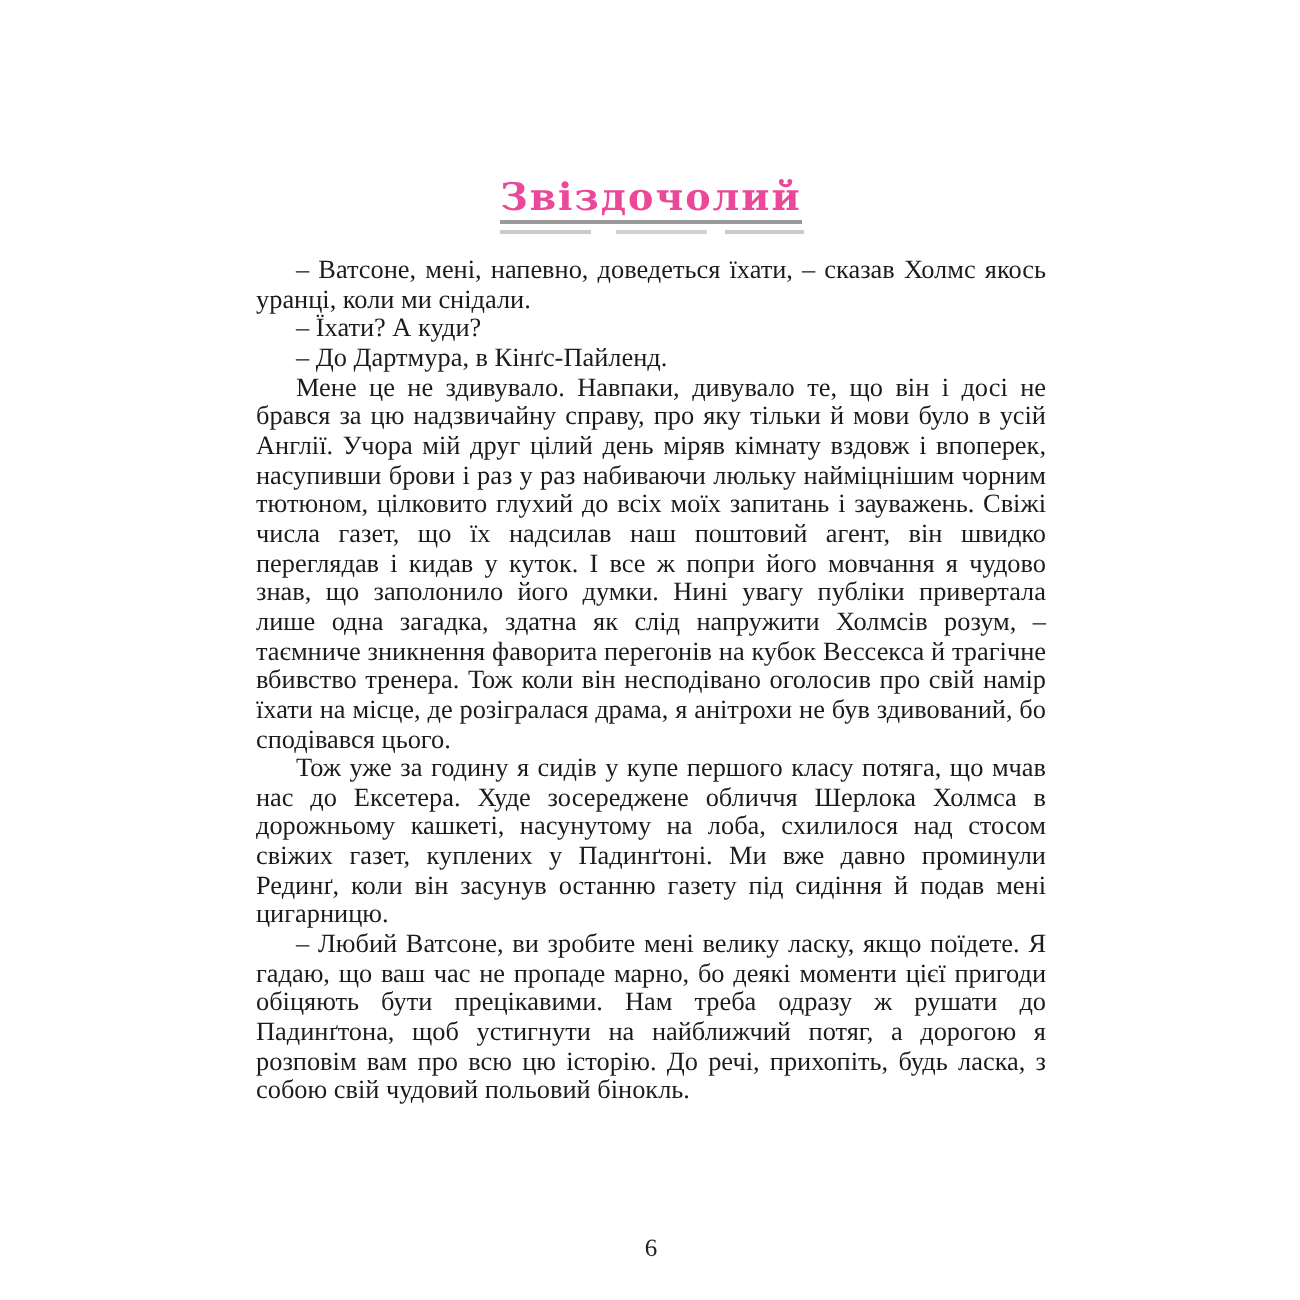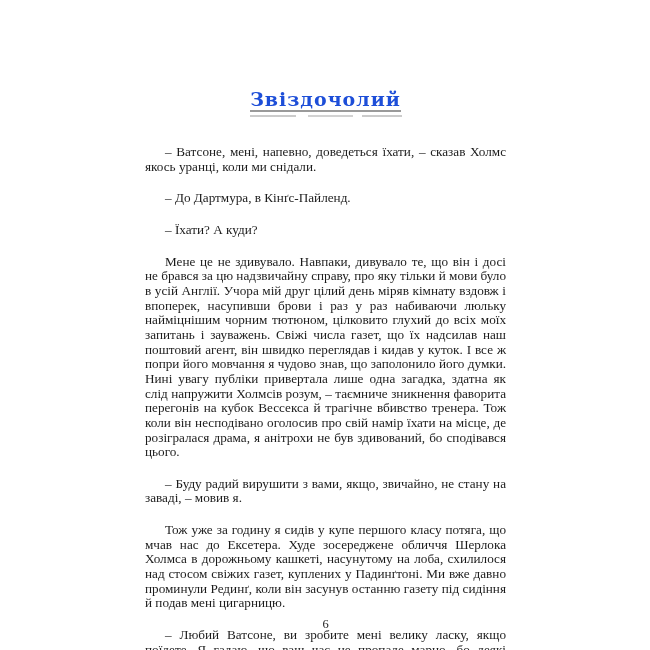--- a/index.html
+++ b/index.html
@@ -23,21 +23,21 @@
     width: 395px;
     text-align: center;
   }
   .chapter-title {
     display: inline-block;
     font-family: "DejaVu Serif", serif;
     font-weight: bold;
     font-size: 19px;
     line-height: 1;
     letter-spacing: 1px;
-    color: #1d4ed8;
+    color: #ec4899;
     border-bottom: 2px solid #9a9a9a;
     padding-bottom: 1px;
   }
   .title-ornament {
     margin: 3px auto 0 auto;
     width: 152px;
     height: 2px;
     background: linear-gradient(
       to right,
       #a8a8a8 0%, #a8a8a8 30%,
@@ -51,21 +51,21 @@
   .text-block {
     position: absolute;
     top: 128px;
     left: 128px;
     width: 395px;
     font-size: 13.2px;
     line-height: 14.66px;
     text-align: justify;
   }
   .text-block p {
-    margin: 17px;
+    margin: 0;
     padding: 0;
     text-indent: 20px;
   }
   .page-number {
     position: absolute;
     top: 617px;
     left: 128px;
     width: 395px;
     text-align: center;
     font-size: 12.5px;
@@ -77,23 +77,22 @@
 
 <div class="page">
 
   <div class="title-wrap">
     <div class="chapter-title">Звіздочолий</div>
     <div class="title-ornament"></div>
   </div>
 
   <div class="text-block">
     <p>– Ватсоне, мені, напевно, доведеться їхати, – сказав Холмс якось уранці, коли ми снідали.</p>
+    <p>– Їхати? А куди?</p>
     <p>– До Дартмура, в Кінґс-Пайленд.</p>
-    <p>– Їхати? А куди?</p>
     <p>Мене це не здивувало. Навпаки, дивувало те, що він і досі не брався за цю надзвичайну справу, про яку тільки й мови було в усій Англії. Учора мій друг цілий день міряв кімнату вздовж і впоперек, насупивши брови і раз у раз набиваючи люльку найміцнішим чорним тютюном, цілковито глухий до всіх моїх запитань і зауважень. Свіжі числа газет, що їх надсилав наш поштовий агент, він швидко переглядав і кидав у куток. І все ж попри його мовчання я чудово знав, що заполонило його думки. Нині увагу публіки привертала лише одна загадка, здатна як слід напружити Холмсів розум, – таємниче зникнення фаворита перегонів на кубок Вессекса й трагічне вбивство тренера. Тож коли він несподівано оголосив про свій намір їхати на місце, де розігралася драма, я анітрохи не був здивований, бо сподівався цього.</p>
-    <p>– Буду радий вирушити з вами, якщо, звичайно, не стану на заваді, – мовив я.</p>
     <p>Тож уже за годину я сидів у купе першого класу потяга, що мчав нас до Ексетера. Худе зосереджене обличчя Шерлока Холмса в дорожньому кашкеті, насунутому на лоба, схилилося над стосом свіжих газет, куплених у Падинґтоні. Ми вже давно проминули Рединґ, коли він засунув останню газету під сидіння й подав мені цигарницю.</p>
     <p>– Любий Ватсоне, ви зробите мені велику ласку, якщо поїдете. Я гадаю, що ваш час не пропаде марно, бо деякі моменти цієї пригоди обіцяють бути прецікавими. Нам треба одразу ж рушати до Падинґтона, щоб устигнути на найближчий потяг, а дорогою я розповім вам про всю цю історію. До речі, прихопіть, будь ласка, з собою свій чудовий польовий бінокль.</p>
   </div>
 
   <div class="page-number">6</div>
 
 </div>
 
 </body></html>

